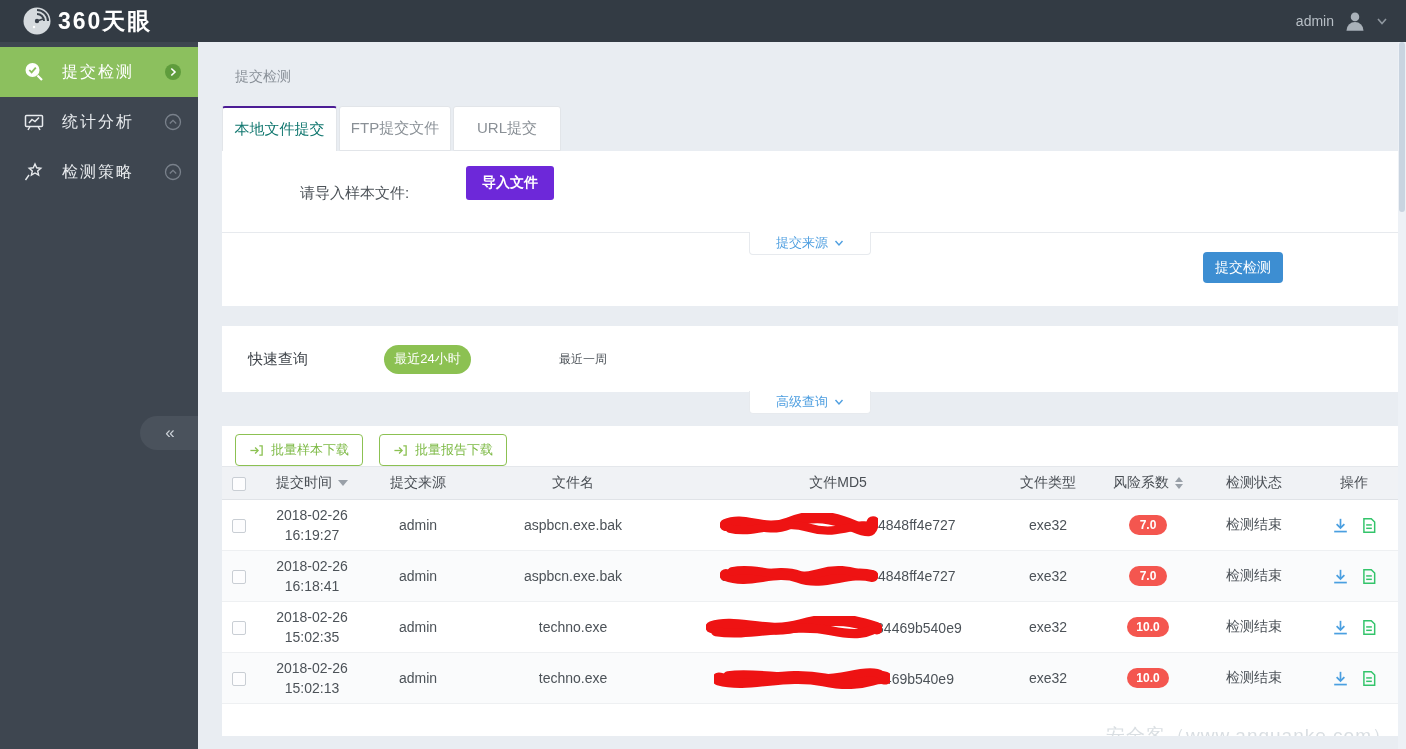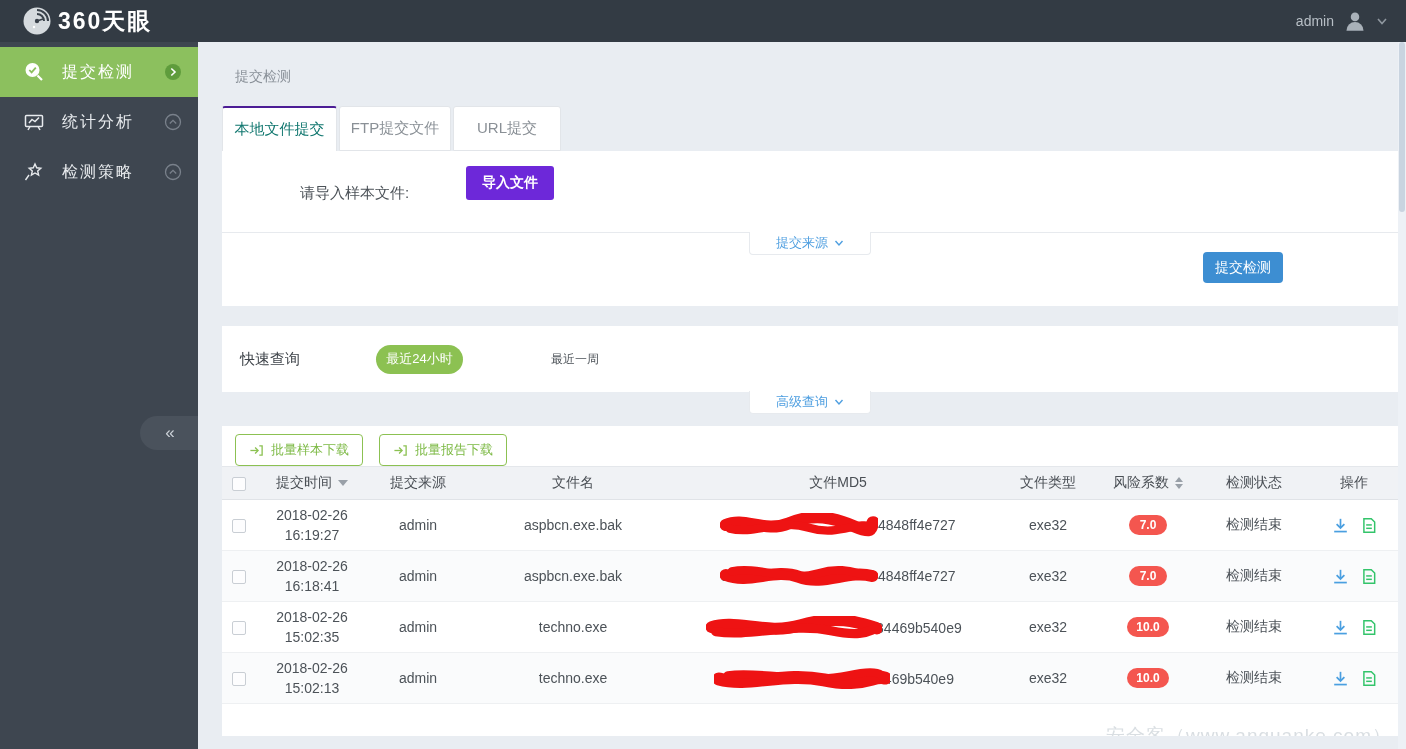--- a/index.html
+++ b/index.html
@@ -37,21 +37,21 @@
   .form-label { position:absolute; left:78px; top:25px; font-size:15px; color:#4c5258; line-height:34px; }
   .btn-import { position:absolute; left:244px; top:15px; width:88px; height:34px; background:#6d28d9; border:none; border-radius:3px; color:#fff; font-size:14px; font-weight:bold; cursor:pointer; }
   .divider1 { position:absolute; left:0; right:0; top:81px; border-top:1px solid #e7eaee; }
   .adv-notch { position:absolute; left:50%; transform:translateX(-50%); background:#fff; width:122px; height:23px; border:1px solid #e7eaee; border-top:none; border-radius:0 0 4px 4px; display:flex; align-items:center; justify-content:center; gap:6px; font-size:13px; color:#4f9fe0; cursor:pointer; }
   .adv-notch.n1 { top:81px; }
   .btn-submit { position:absolute; right:115px; top:101px; width:80px; height:31px; background:#3d8ed2; border:none; border-radius:4px; color:#fff; font-size:14px; cursor:pointer; }
 
   
   .panel2 { height:66px; margin-top:20px; }
   .qq-row { display:flex; align-items:center; height:100%; }
-  .qq-label { margin-left:18px; font-size:15px; color:#3f444a; }
+  .qq-label { margin-left:26px; font-size:15px; color:#3f444a; }
   .qq-pill { margin-left:76px; width:87px; height:29px; border-radius:15px; display:flex; align-items:center; justify-content:center; font-size:13px; color:#5b636b; cursor:pointer; }
   .qq-pill.selected { background:#8cc152; color:#fff; }
   .qq-plain { margin-left:88px; font-size:12px; color:#4c5258; cursor:pointer; }
   .adv-notch.n2 { top:calc(100% - 1px); }
 
   
   .panel3 { height:310px; margin-top:34px; overflow:hidden; }
   .batch-row { display:flex; gap:16px; padding:8px 0 0 13px; }
   .btn-batch { height:32px; padding:0 13px; background:#fff; border:1px solid #8cc152; border-radius:4px; color:#7cb944; font-size:13px; display:flex; align-items:center; gap:7px; cursor:pointer; }
 

